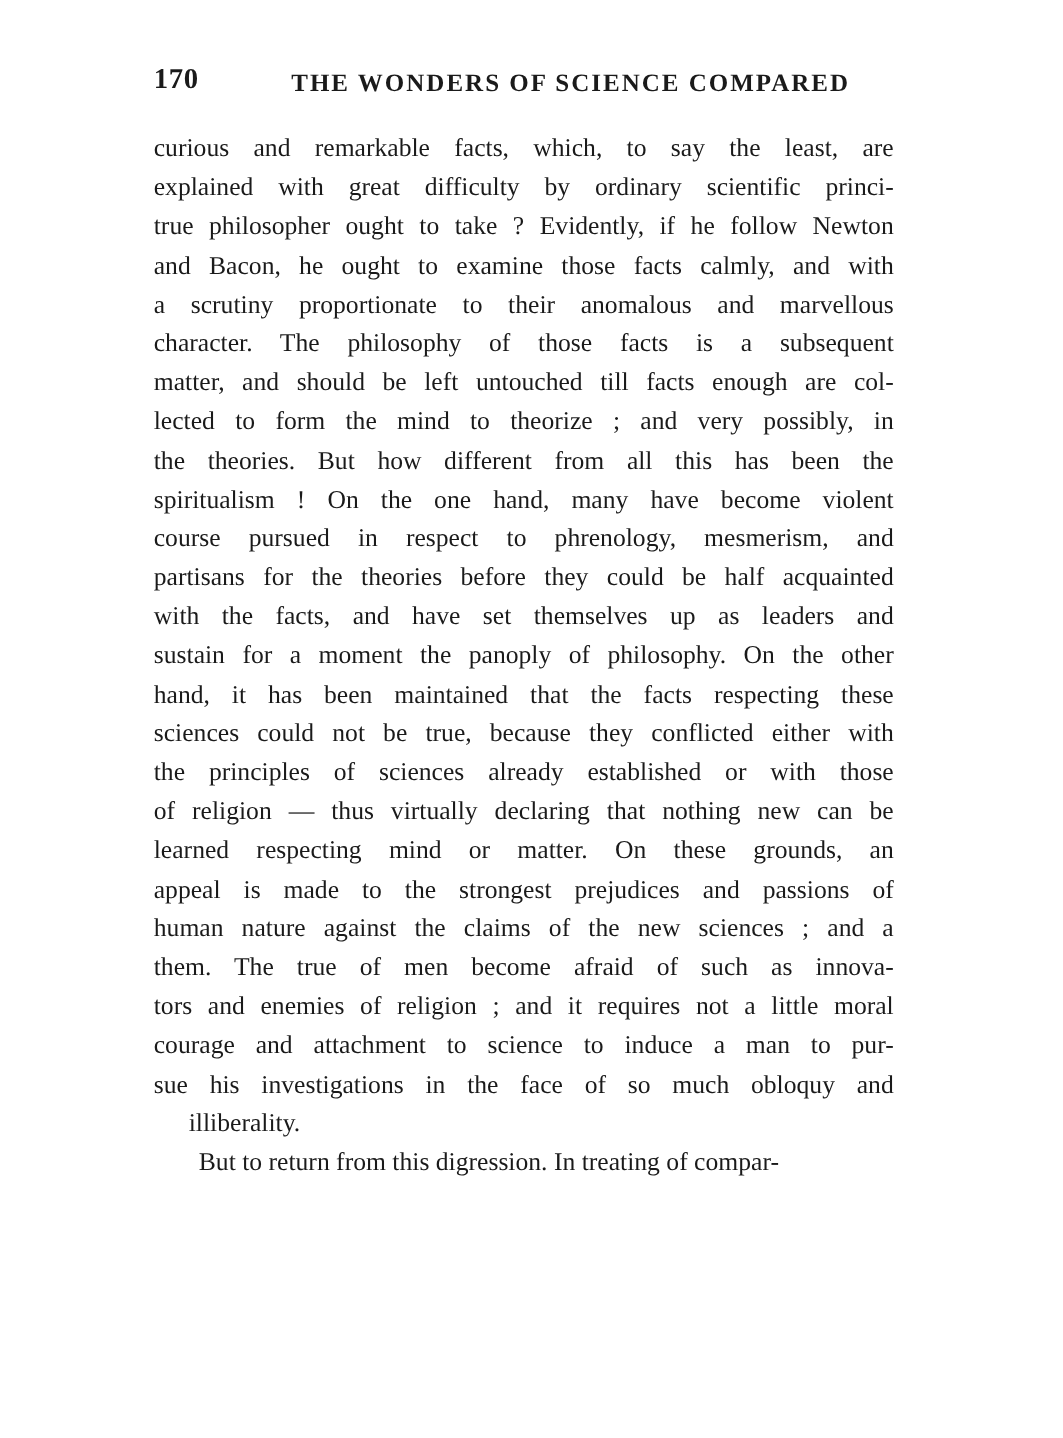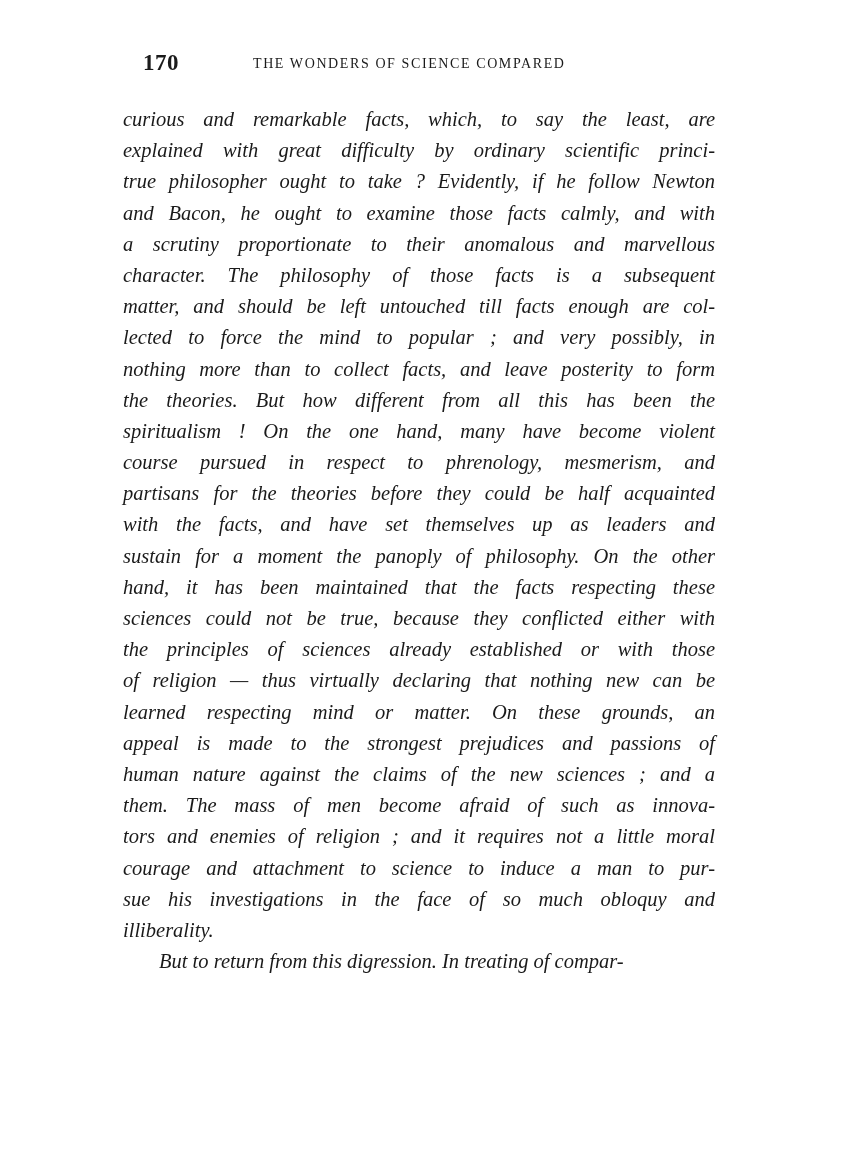--- a/index.html
+++ b/index.html
@@ -14,57 +14,56 @@
       overflow: hidden;
       color: #1a1a1a;
       font-family: "Liberation Serif", "DejaVu Serif", serif;
     }
     .header {
       position: absolute;
       top: 50px;
       left: 123px;
       width: 600px;
       height: 30px;
-      margin-left: 20px;
     }
     .page-number {
       position: absolute;
       left: 0;
       top: 0;
       font-size: 23px;
       font-weight: bold;
       letter-spacing: 0.5px;
     }
     .running-head {
       position: absolute;
       left: 110px;
       top: 6px;
-      font-size: 14px;
-      font-weight: normal;
+      font-size: 20px;
+      font-weight: bold;
       letter-spacing: 1.6px;
       font-family: "Liberation Serif", "DejaVu Serif", serif;
     }
     .body-text {
       position: absolute;
       top: 104px;
       left: 123px;
       width: 592px;
-      font-style: italic;
     }
     .line {
       display: block;
       height: 31.2px;
       line-height: 31.2px;
       font-size: 20.5px;
       white-space: nowrap;
       text-align: justify;
       text-align-last: justify;
     }
     .line.last {
       text-align-last: left;
+      margin-left: 28px;
     }
     .line.indent {
       padding-left: 36px;
       text-align-last: left;
     }
   </style>
 </head>
 <body>
 
 <div class="header">
@@ -74,36 +73,35 @@
 
 <div class="body-text">
   <div>
     <span class="line">curious and remarkable facts, which, to say the least, are</span>
     <span class="line">explained with great difficulty by ordinary scientific princi-</span>
     <span class="line">true philosopher ought to take ?  Evidently, if he follow Newton</span>
     <span class="line">and Bacon, he ought to examine those facts calmly, and with</span>
     <span class="line">a scrutiny proportionate to their anomalous and marvellous</span>
     <span class="line">character.  The philosophy of those facts is a subsequent</span>
     <span class="line">matter, and should be left untouched till facts enough are col-</span>
-    <span class="line">lected to force the mind to popular ; and very possibly, in</span>
-    <span class="line">nothing more than to collect facts, and leave posterity to form</span>
+    <span class="line">lected to form the mind to theorize ; and very possibly, in</span>
     <span class="line">the theories.  But how different from all this has been the</span>
     <span class="line">spiritualism !  On the one hand, many have become violent</span>
     <span class="line">course pursued in respect to phrenology, mesmerism, and</span>
     <span class="line">partisans for the theories before they could be half acquainted</span>
     <span class="line">with the facts, and have set themselves up as leaders and</span>
     <span class="line">sustain for a moment the panoply of philosophy.  On the other</span>
     <span class="line">hand, it has been maintained that the facts respecting these</span>
     <span class="line">sciences could not be true, because they conflicted either with</span>
     <span class="line">the principles of sciences already established or with those</span>
     <span class="line">of religion — thus virtually declaring that nothing new can be</span>
     <span class="line">learned respecting mind or matter.  On these grounds, an</span>
     <span class="line">appeal is made to the strongest prejudices and passions of</span>
     <span class="line">human nature against the claims of the new sciences ; and a</span>
-    <span class="line">them.  The mass of men become afraid of such as innova-</span>
+    <span class="line">them.  The true of men become afraid of such as innova-</span>
     <span class="line">tors and enemies of religion ; and it requires not a little moral</span>
     <span class="line">courage and attachment to science to induce a man to pur-</span>
     <span class="line">sue his investigations in the face of so much obloquy and</span>
     <span class="line last">illiberality.</span>
   </div>
   <div>
     <span class="line indent">But to return from this digression.  In treating of compar-</span>
   </div>
 </div>
 

